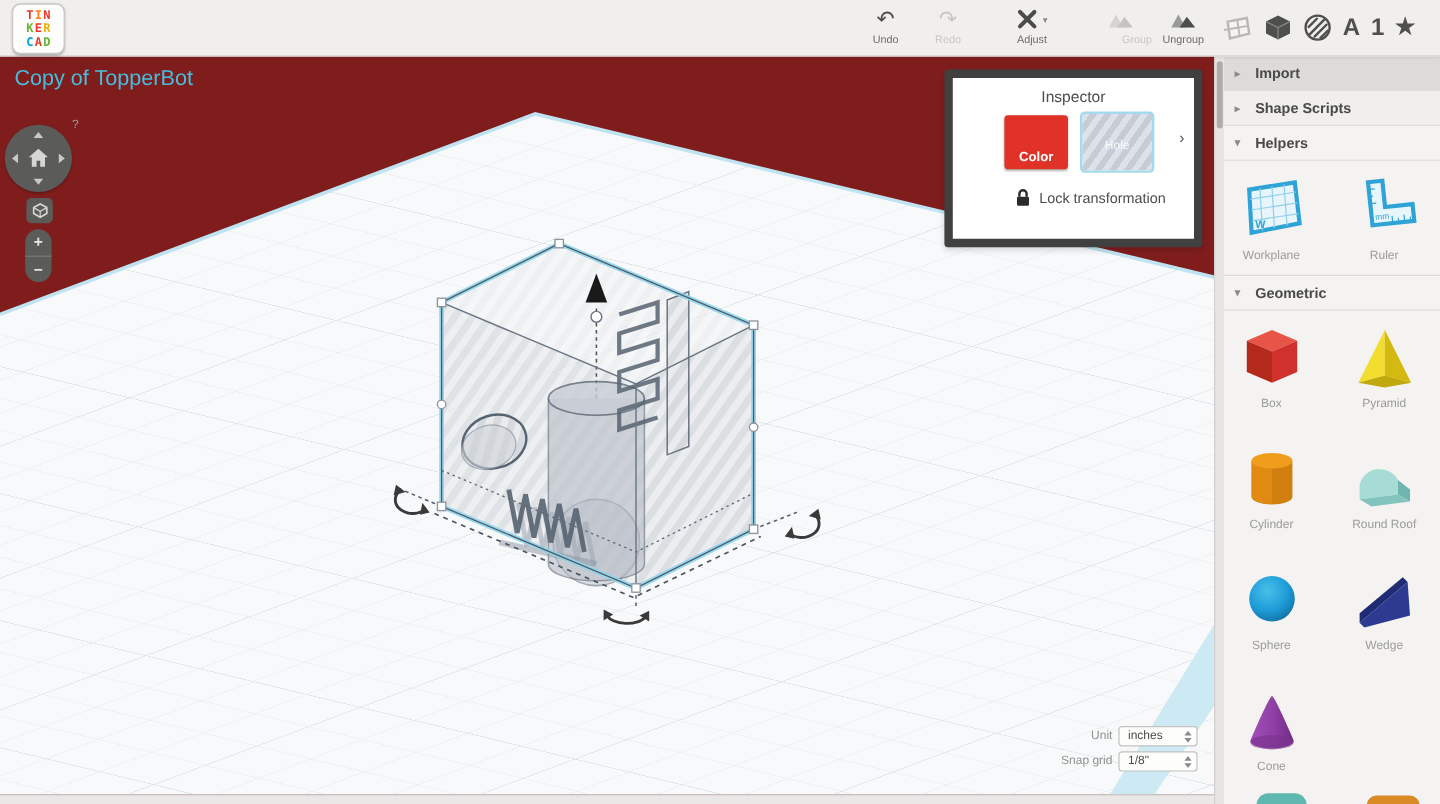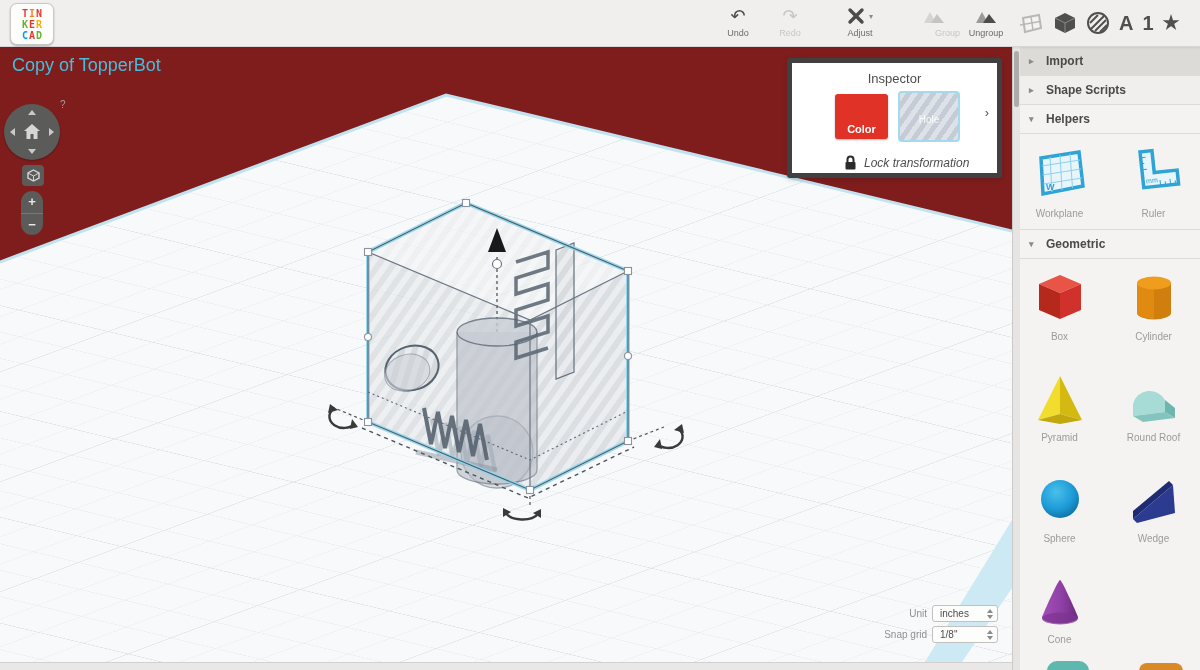--- a/index.html
+++ b/index.html
@@ -39,31 +39,31 @@
              background:#5b5b59; box-shadow:0 1px 2px rgba(0,0,0,.3); z-index:5; }
   .nav-help { position:absolute; left:60px; top:52px; font-size:10px; color:#a0a09e; z-index:5; }
   .orbit-btn { position:absolute; left:22px; top:118px; width:22px; height:21px; background:#5b5b59;
                border-radius:4px; z-index:5; display:flex; align-items:center; justify-content:center; }
   .zoom-pill { position:absolute; left:21px; top:144px; width:22px; height:44px; background:#5b5b59;
                border-radius:11px; z-index:5; display:flex; flex-direction:column; }
   .zoom-pill div { flex:1; color:#e8e8e6; font-size:13px; font-weight:bold; text-align:center; line-height:21px; }
   .zoom-pill .zin { border-bottom:1px solid #787876; }
 
   
-  .inspector { position:absolute; left:787px; top:11px; width:215px; height:120px; background:#fff;
-               border:5px solid #404040; border-radius:3px; box-shadow:0 2px 5px rgba(0,0,0,.15); z-index:10; }
+  .inspector { position:absolute; left:787px; top:11px; width:215px; height:148px; background:#fff;
+               border:7px solid #404040; border-radius:3px; box-shadow:0 2px 5px rgba(0,0,0,.15); z-index:10; }
   .insp-title { text-align:center; font-size:13px; color:#4c4c4a; margin-top:8px; }
   .swatch-red { position:absolute; left:43px; top:31px; width:53px; height:45px; background:#e03226;
                 border-radius:3px; box-shadow:0 1px 2px rgba(0,0,0,.3); }
   .swatch-red span { position:absolute; bottom:4px; width:100%; text-align:center; color:#fff; font-size:11px; font-weight:bold; }
   .swatch-hole { position:absolute; left:106px; top:28px; width:62px; height:51px; border:2px solid #a5d9ec; border-radius:4px;
                  background:repeating-linear-gradient(125deg,#dde1e8 0 5px,#c6ccd6 5px 10px); }
   .swatch-hole span { position:absolute; bottom:15px; width:100%; text-align:center; color:rgba(255,255,255,.9); font-size:10px; }
   .insp-arrow { position:absolute; right:8px; top:42px; font-size:13px; color:#55555:3; color:#555; }
-  .lock-row { position:absolute; left:52px; top:92px; display:flex; align-items:center; gap:7px;font-style:italic; }
+  .lock-row { position:absolute; left:52px; top:92px; display:flex; align-items:center; gap:7px; }
   .lock-row span { font-size:12px; color:#4c4c4a; }
 
   
   .unit-box { position:absolute; right:14px; top:558px; z-index:5; }
   .unit-row { display:flex; align-items:center; justify-content:flex-end; margin-bottom:4px; }
   .unit-row .ulabel { font-size:10px; color:#90908e; margin-right:5px; }
   .dropdown { position:relative; width:66px; height:17px; background:#fdfdfc; border:1px solid #c2c1bf;
               border-radius:3px; font-size:10px; color:#4c4c4a; line-height:15px; padding-left:7px; }
   .stepper { position:absolute; right:4px; top:3px; display:flex; flex-direction:column; gap:2px; }
   .tri-up { width:0; height:0; border-left:3px solid transparent; border-right:3px solid transparent; border-bottom:4px solid #8a8a88; }
@@ -407,33 +407,33 @@
     <div class="tile">
       <svg width="58" height="60" viewBox="0 0 58 60">
         <polygon points="29,6 50,15 29,24 8,15" fill="#e85445"></polygon>
         <polygon points="8,15 29,24 29,50 8,41" fill="#b5281c"></polygon>
         <polygon points="29,24 50,15 50,41 29,50" fill="#d0312d"></polygon>
       </svg>
       <div class="tile-label">Box</div>
     </div>
     <div class="tile">
       <svg width="58" height="60" viewBox="0 0 58 60">
+        <polygon points="29,6 7,50 29,44" fill="#f2dc2e"></polygon>
+        <polygon points="29,6 51,50 29,44" fill="#d4ba10"></polygon>
+        <polygon points="7,50 29,44 51,50 29,54" fill="#c0a80e"></polygon>
+      </svg>
+      <div class="tile-label">Pyramid</div>
+    </div>
+    <div class="tile">
+      <svg width="58" height="60" viewBox="0 0 58 60">
         <path d="M12,14 V44 A17,6.5 0 0 0 46,44 V14" fill="#d07e0e"></path>
         <path d="M12,14 V44 A17,6.5 0 0 0 29,50 V20 Z" fill="#e08a12"></path>
         <ellipse cx="29" cy="14" rx="17" ry="6.5" fill="#f09d1e"></ellipse>
       </svg>
       <div class="tile-label">Cylinder</div>
-    </div>
-    <div class="tile">
-      <svg width="58" height="60" viewBox="0 0 58 60">
-        <polygon points="29,6 7,50 29,44" fill="#f2dc2e"></polygon>
-        <polygon points="29,6 51,50 29,44" fill="#d4ba10"></polygon>
-        <polygon points="7,50 29,44 51,50 29,54" fill="#c0a80e"></polygon>
-      </svg>
-      <div class="tile-label">Pyramid</div>
     </div>
     <div class="tile">
       <svg width="58" height="60" viewBox="0 0 58 60">
         <path d="M8,46 L8,34 A17,16 0 0 1 40,30 L40,42 Z" fill="#a7dcd6"></path>
         <path d="M40,30 L50,38 L50,48 L40,42 Z" fill="#6fb5af"></path>
         <path d="M8,46 L40,42 L50,48 L18,52 Z" fill="#84c4be"></path>
       </svg>
       <div class="tile-label">Round Roof</div>
     </div>
     <div class="tile">

